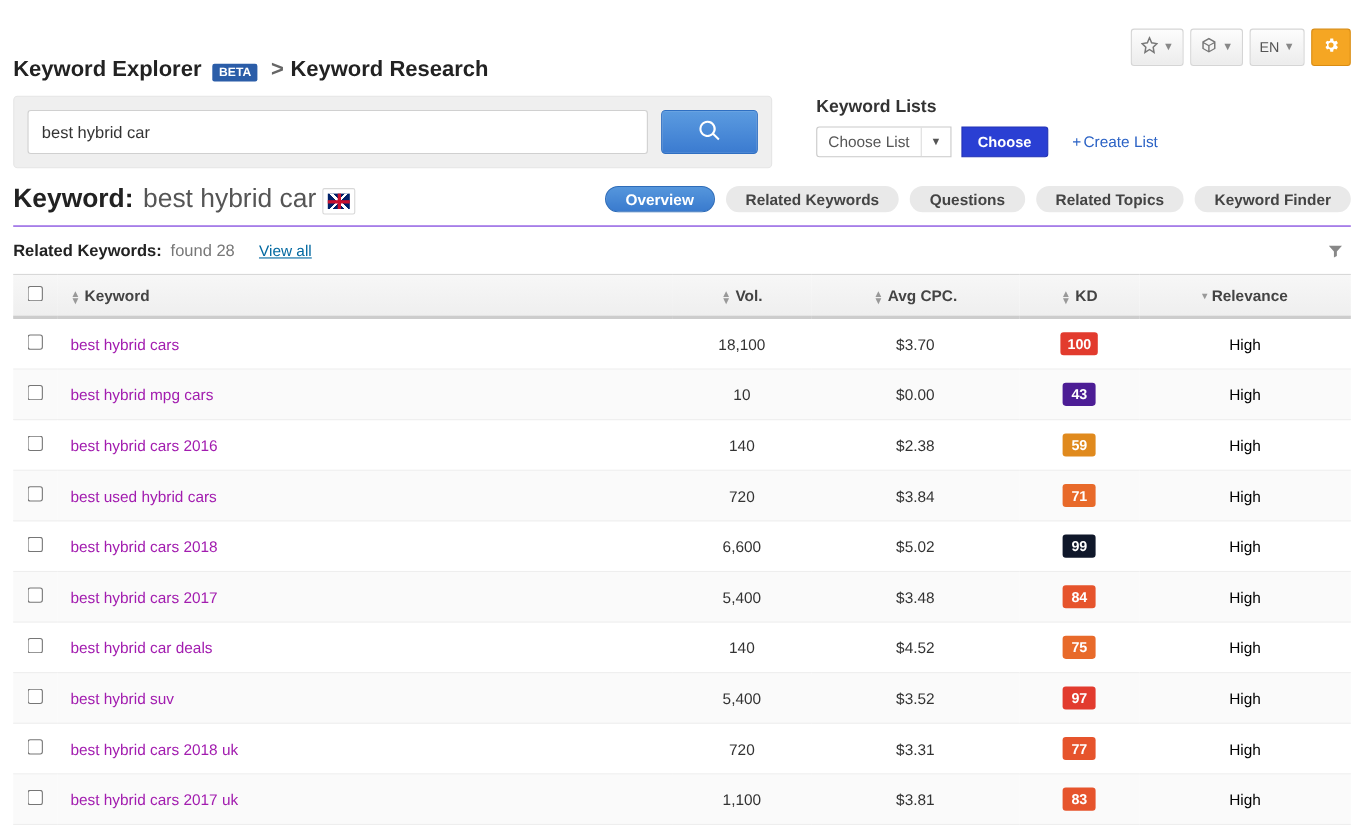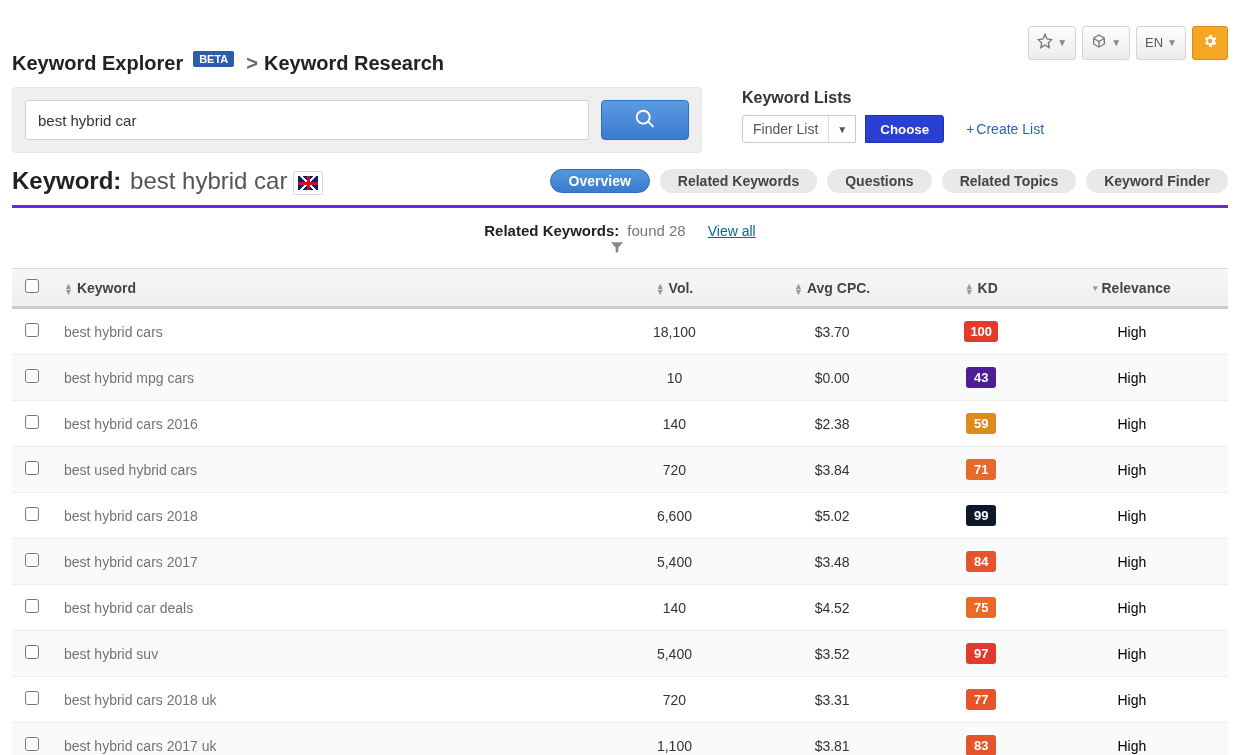--- a/index.html
+++ b/index.html
@@ -1,21 +1,21 @@
 <!DOCTYPE html>
 <html><head>
 <meta charset="utf-8">
 <style>
   * { box-sizing: border-box; margin: 0; padding: 0; }
   body { font-family: -apple-system, BlinkMacSystemFont, "Segoe UI", Arial, sans-serif; font-size: 14px; color: #333; background: #fff; width: 1240px; }
   .container { padding: 10px 12px; }
 
   
   .header-row { display: flex; align-items: center; justify-content: space-between; margin-bottom: 12px; }
-  .breadcrumb { font-size: 20px; font-weight: 700; color: #222; display: flex; align-items: flex-start; gap: 6px; margin-top: 42px; }
+  .breadcrumb { font-size: 20px; font-weight: 700; color: #222; display: flex; align-items: flex-end; gap: 6px; margin-top: 42px; }
   .beta-badge { background: #2b5da8; color: #fff; font-size: 11px; font-weight: 700; padding: 2px 6px; border-radius: 2px; margin-left: 4px; margin-right: 6px; position: relative; top: -1px;}
   .breadcrumb .sep { color: #666; font-weight: 700; }
   .toolbar-right { display: flex; gap: 6px; }
   .tb-btn { border: 1px solid #d5d5d5; background: linear-gradient(#fdfdfd,#ececec); height: 34px; min-width: 44px; border-radius: 3px; display: flex; align-items: center; justify-content: center; gap: 4px; color: #555; cursor: pointer; padding: 0 8px; font-size: 13px; }
   .tb-btn .caret { font-size: 10px; color: #888; }
   .tb-btn.gear { background: #f5a623; border-color: #d98c12; color: #fff; min-width: 36px;}
   .tb-btn svg { width: 16px; height: 16px; }
 
   
   .search-lists-row { display: flex; gap: 40px; align-items: flex-start; margin-bottom: 14px;}
@@ -40,40 +40,40 @@
   .kw-title { font-size: 24px; color: #222; font-weight: 700; }
   .kw-title .kw-val { font-weight: 400; color: #555; margin-left: 2px;}
   .flag-box { width: 30px; height: 24px; border: 1px solid #d8d8d8; display: flex; align-items: center; justify-content: center; border-radius: 2px; background: #fff; margin-top: 4px;}
   .flag-uk { width: 20px; height: 14px; background: linear-gradient(#c8102e,#c8102e) center/100% 3px no-repeat, linear-gradient(90deg,#c8102e,#c8102e) center/3px 100% no-repeat, linear-gradient(45deg, transparent 45%, #fff 45% 55%, transparent 55%), linear-gradient(-45deg, transparent 45%, #fff 45% 55%, transparent 55%), #012169; }
 
   .tabs { display: flex; gap: 10px; }
   .tab { background: #e9e9e9; color: #444; border-radius: 16px; height: 24px; padding: 0 18px; display: flex; align-items: center; font-size: 14px; font-weight: 600; cursor: pointer; }
   .tab.active { background: linear-gradient(#5596dc,#3a7bce); color: #fff; border: 1px solid #2e6cb8; }
 
   
-  .section-head { display: flex; align-items: center; justify-content: space-between; border-top: 3px solid #6d28d9; padding: 14px 0 10px; margin-top: 10px; flex-direction: column;}
+  .section-head { display: flex; align-items: flex-start; justify-content: space-between; border-top: 1px solid #6d28d9; padding: 14px 0 10px; margin-top: 10px;}
   .section-head-left { display: flex; align-items: baseline; gap: 8px; font-size: 15px;}
   .sh-label { font-weight: 700; color: #222; }
   .sh-count { color: #777; }
   .view-all { color: #0369a1; text-decoration: underline; cursor: pointer; margin-left: 14px; font-size: 14px; font-weight: 400;}
   .filter-btn { color: #777; cursor: pointer; padding-right: 6px;}
   .filter-btn svg { width: 16px; height: 16px; }
 
   
   table { width: 100%; border-collapse: collapse; }
   thead { background: linear-gradient(#f7f7f7,#eee); }
   th { text-align: left; font-size: 14px; font-weight: 700; color: #444; padding: 10px 12px; border-top: 1px solid #d8d8d8; border-bottom: 3px solid #ccc; white-space: nowrap;}
   th .sort { color: #999; font-size: 9px; margin-right: 4px; display: inline-flex; flex-direction: column; line-height: 6px; vertical-align: middle;}
   th.col-vol, th.col-cpc, th.col-kd, th.col-rel { text-align: center; }
   th.col-kw { width: 46%; }
   th.col-chk { width: 40px; text-align: center;}
   td { padding: 12px 12px; border-bottom: 1px solid #eee; font-size: 14px; color: #333; }
   tr.row:nth-child(even) td { background: #fafafa; }
   td.col-chk { text-align: center; }
-  td.col-kw a { color: #737373; text-decoration: none; }
+  td.col-kw a { color: #a21caf; text-decoration: none; }
   td.col-vol, td.col-cpc, td.col-kd, td.col-rel { text-align: center; color: #333; }
   .kd-badge { display: inline-block; min-width: 30px; padding: 3px 6px; border-radius: 3px; color: #fff; font-weight: 700; font-size: 13px; }
   .rel-high { color: #000000; }
   tbody input[type=checkbox], thead input[type=checkbox] { width: 14px; height: 14px; accent-color: #999; }
 
   
   .footer { padding: 14px 0; }
 </style>
 </head>
 <body>
@@ -126,21 +126,21 @@
           <svg viewBox="0 0 24 24">
               <path d="M10 2a8 8 0 105.3 14l5.3 5.3 1.4-1.4-5.3-5.3A8 8 0 0010 2zm0 2a6 6 0 110 12 6 6 0 010-12z"></path>
             </svg>
         </span>
       </div>
     </div>
     <div class="lists-wrap">
       <div class="lists-title">Keyword Lists</div>
       <div class="lists-controls">
         <div class="select-list">
-          <span class="sel-text">Finder List</span>
+          <span class="sel-text">Choose List</span>
           <span class="sel-caret">▼</span>
         </div>
         <button class="choose-btn">Choose</button>
         <a class="create-list"><span class="plus">+</span><span>Create List</span></a>
       </div>
     </div>
   </div>
 
   <div class="kw-row">
     <div class="kw-title-wrap">

